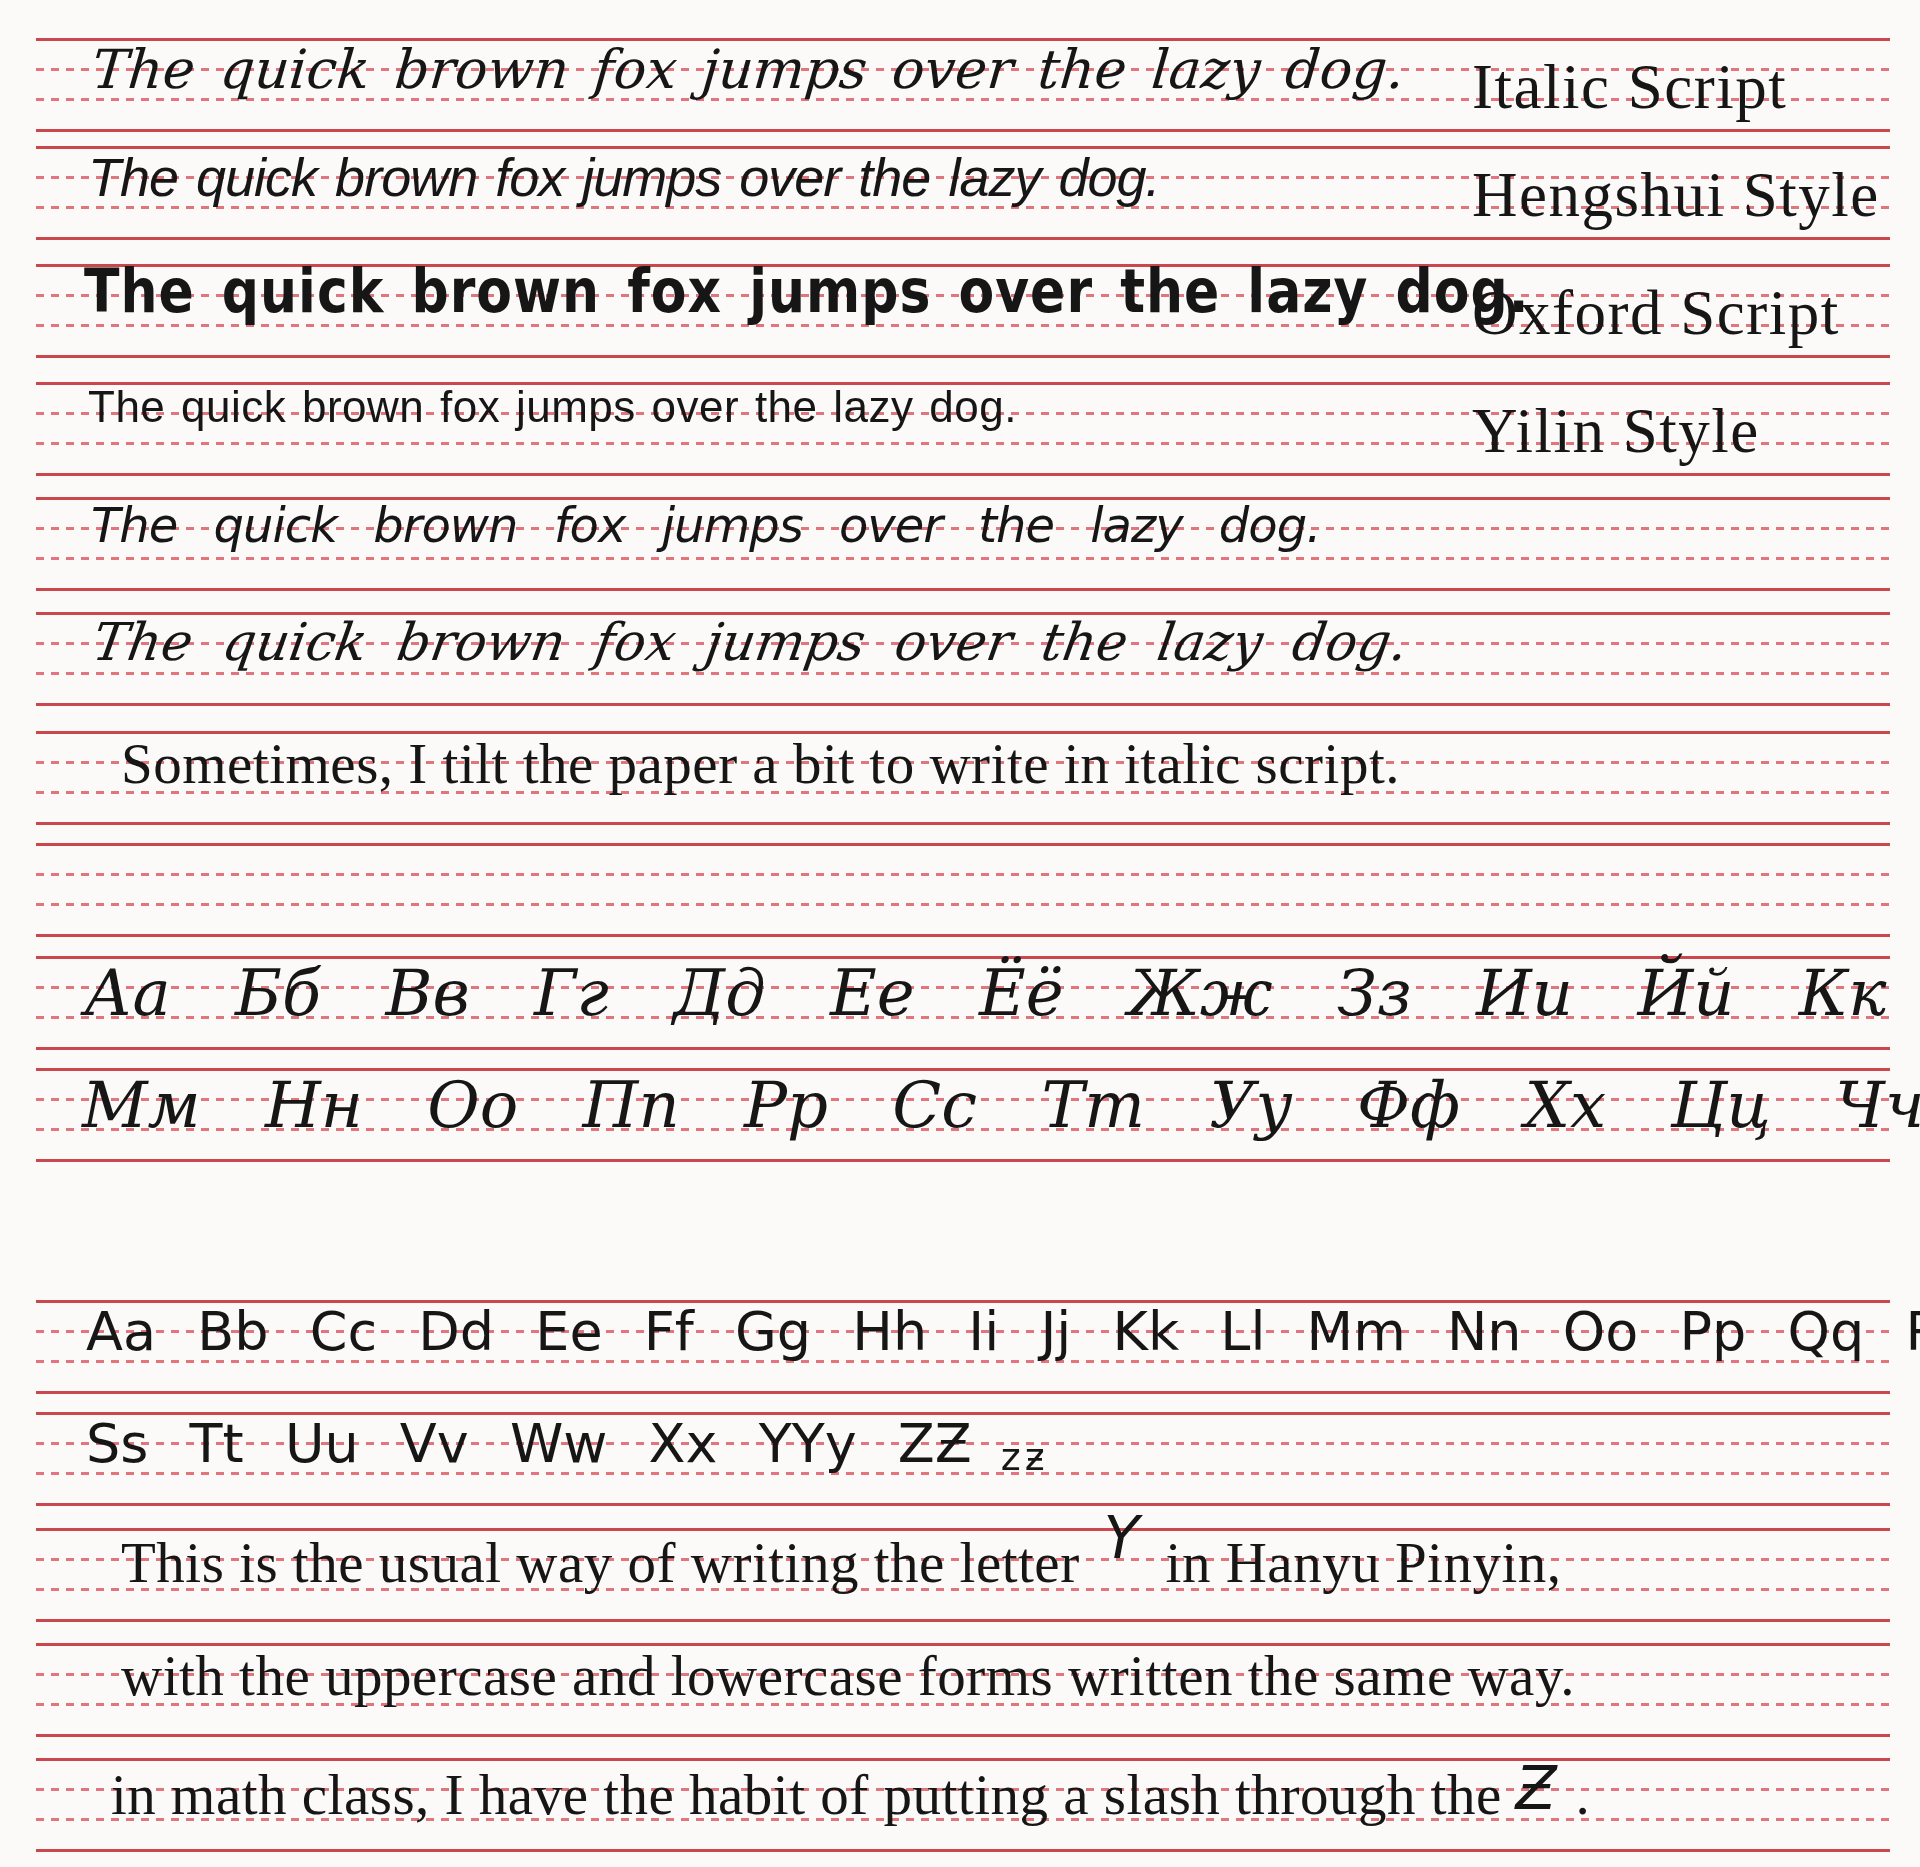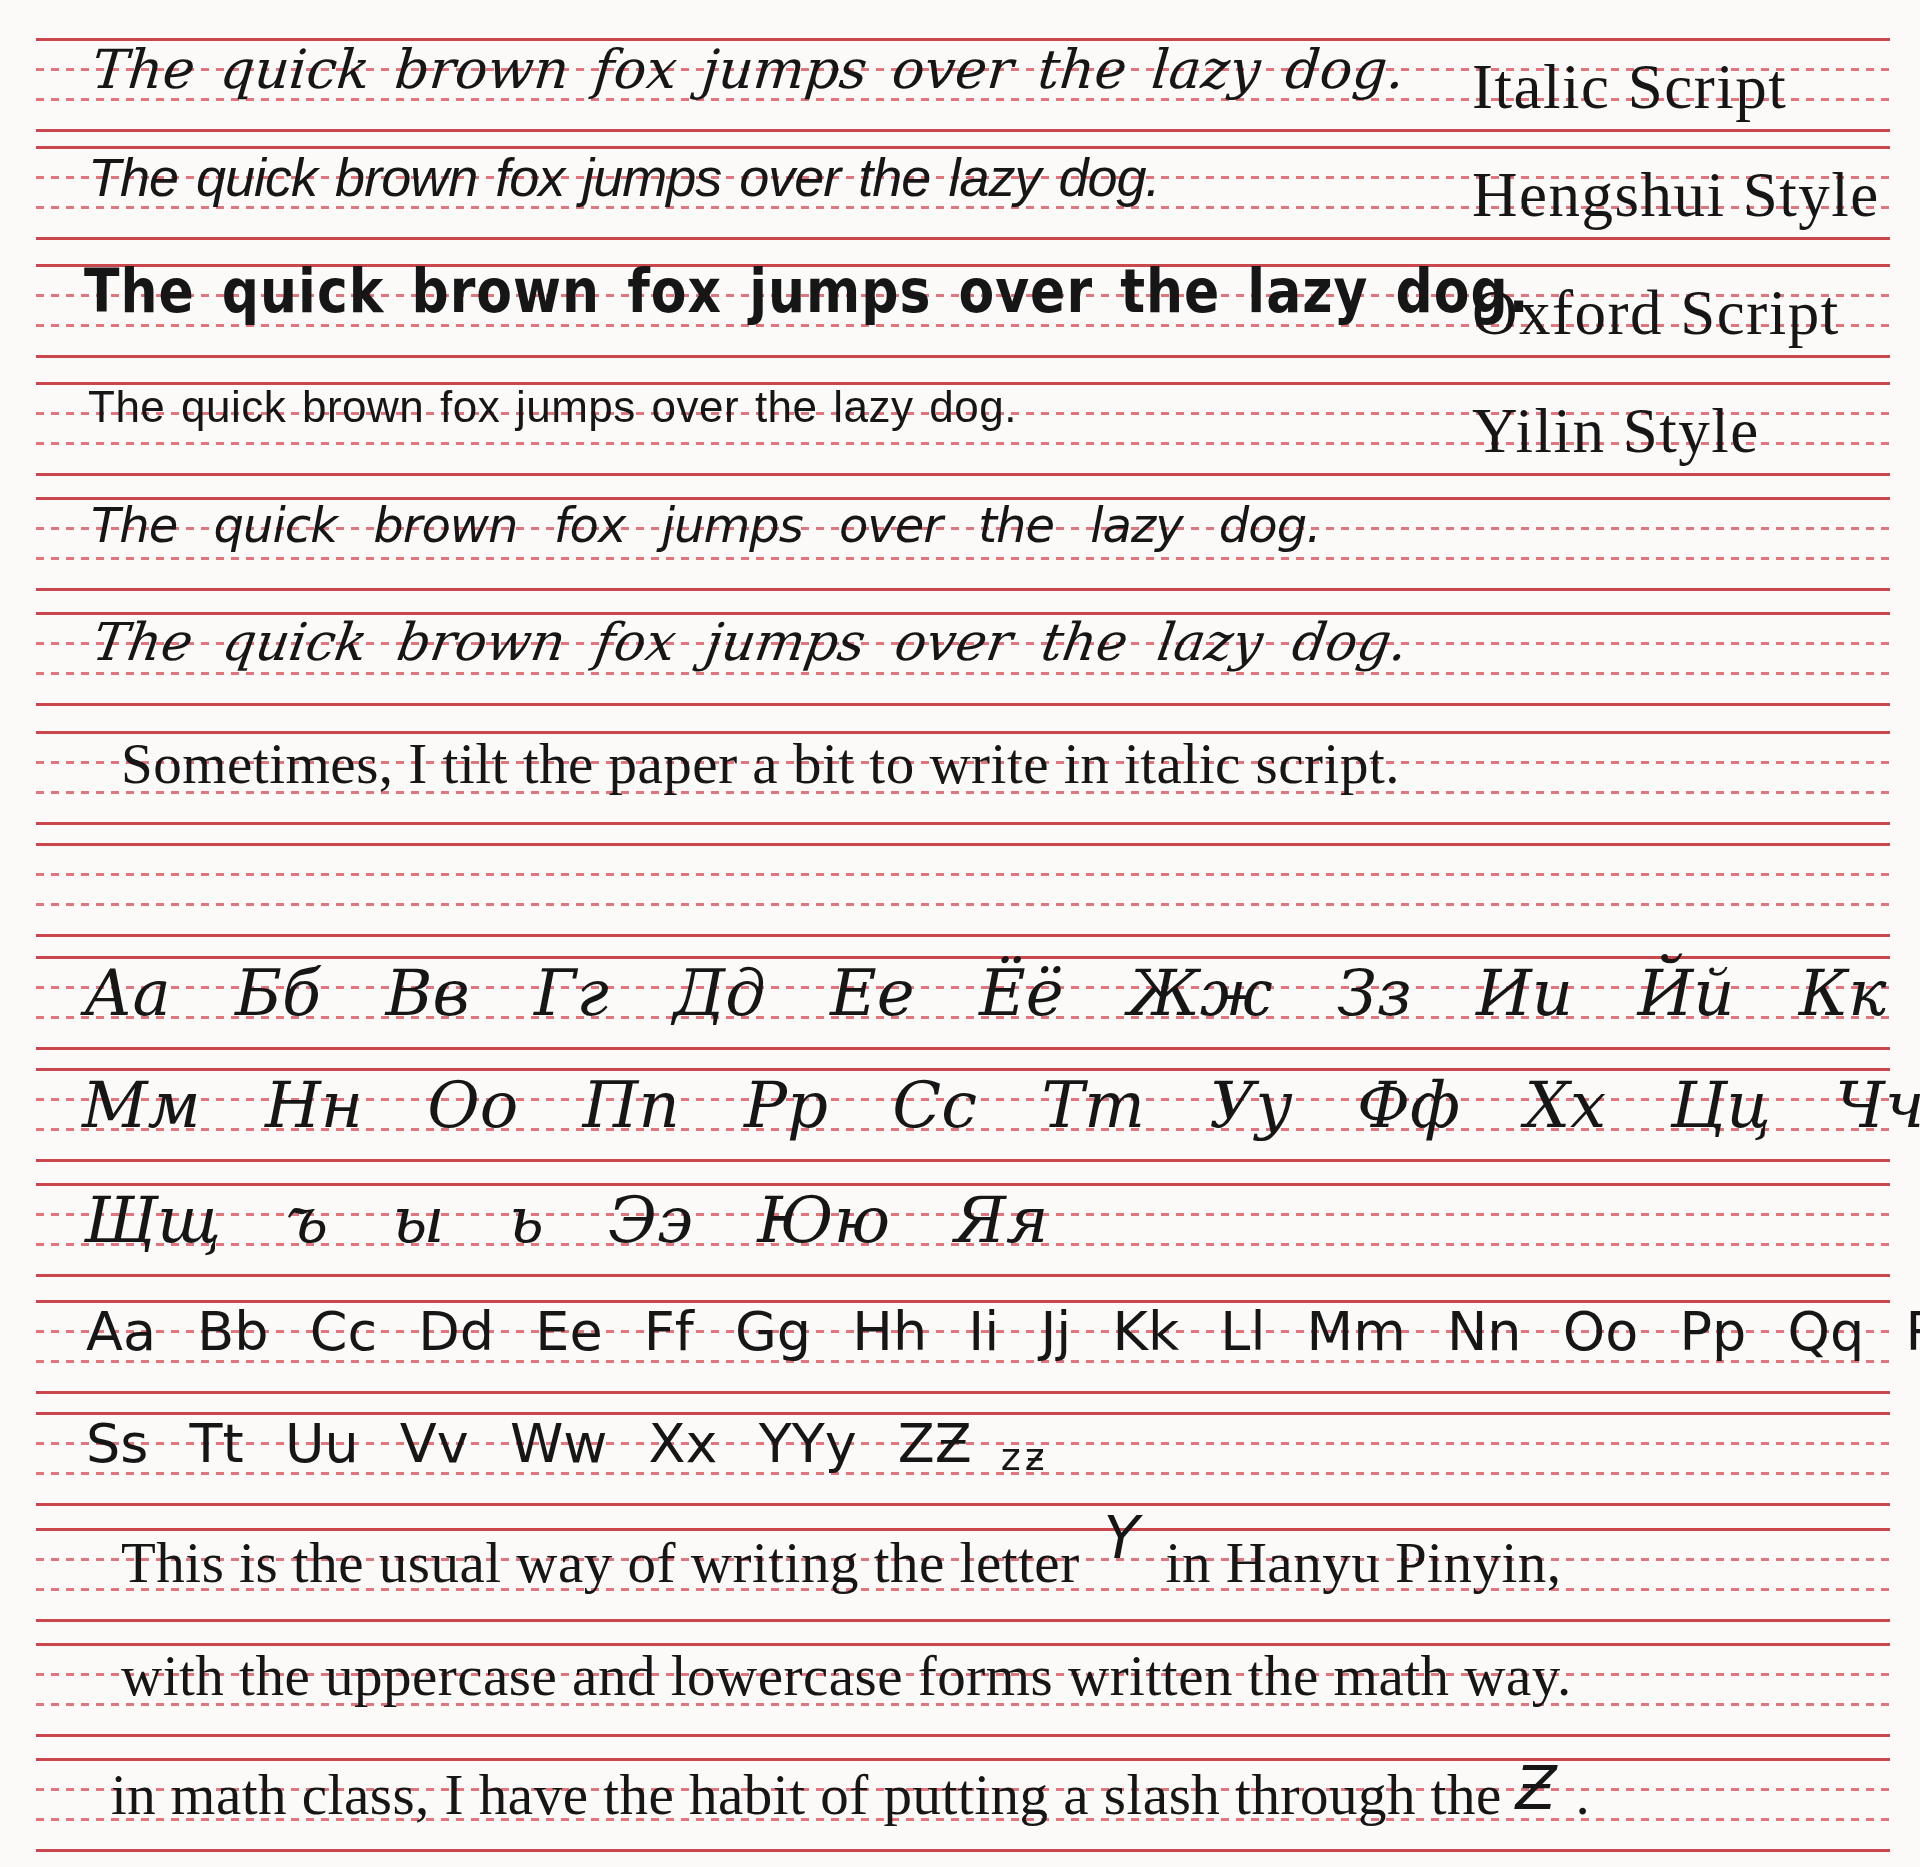--- a/index.html
+++ b/index.html
@@ -112,37 +112,34 @@
   <div class="band" style="top:843px"></div>
 
   <div class="band" style="top:956px">
     <span class="txt cyr" style="left:48px">Аа Бб Вв Гг Дд Ее Ёё Жж Зз Ии Йй Кк Лл</span>
   </div>
 
   <div class="band" style="top:1068px">
     <span class="txt cyr" style="left:46px">Мм Нн Оо Пп Рр Сс Тт Уу Фф Хх Цц Чч Шш</span>
   </div>
 
-  <div class="band" style="top:1183px">
-    <span class="txt cyr" style="left:48px">Щщ ъ ы ь Ээ Юю Яя</span>
-  </div>
 
   <div class="band" style="top:1300px">
     <span class="txt latin-hand" style="left:50px">Aa Bb Cc Dd Ee Ff Gg Hh Ii Jj Kk Ll Mm Nn Oo Pp Qq Rr</span>
   </div>
 
   <div class="band" style="top:1412px">
     <span class="txt latin-hand" style="left:50px"><span>Ss Tt Uu Vv Ww Xx YYy ZƵ</span><span class="small-z">zƶ</span></span>
   </div>
 
   <div class="band" style="top:1528px">
     <span class="txt body-note" style="left:85px"><span>This is the usual way of writing the letter</span><span class="hand-y">Y</span><span>in Hanyu Pinyin,</span></span>
   </div>
 
   <div class="band" style="top:1643px">
-    <span class="txt body-note" style="left:85px">with the uppercase and lowercase forms written the math way.</span>
+    <span class="txt body-note" style="left:85px">with the uppercase and lowercase forms written the same way.</span>
   </div>
 
   <div class="band" style="top:1758px">
     <span class="txt body-note" style="left:75px"><span>in math class, I have the habit of putting a slash through the</span><span class="hand-z">Ƶ</span><span class="period">.</span></span>
   </div>
 
 </div>
 
 </body></html>

